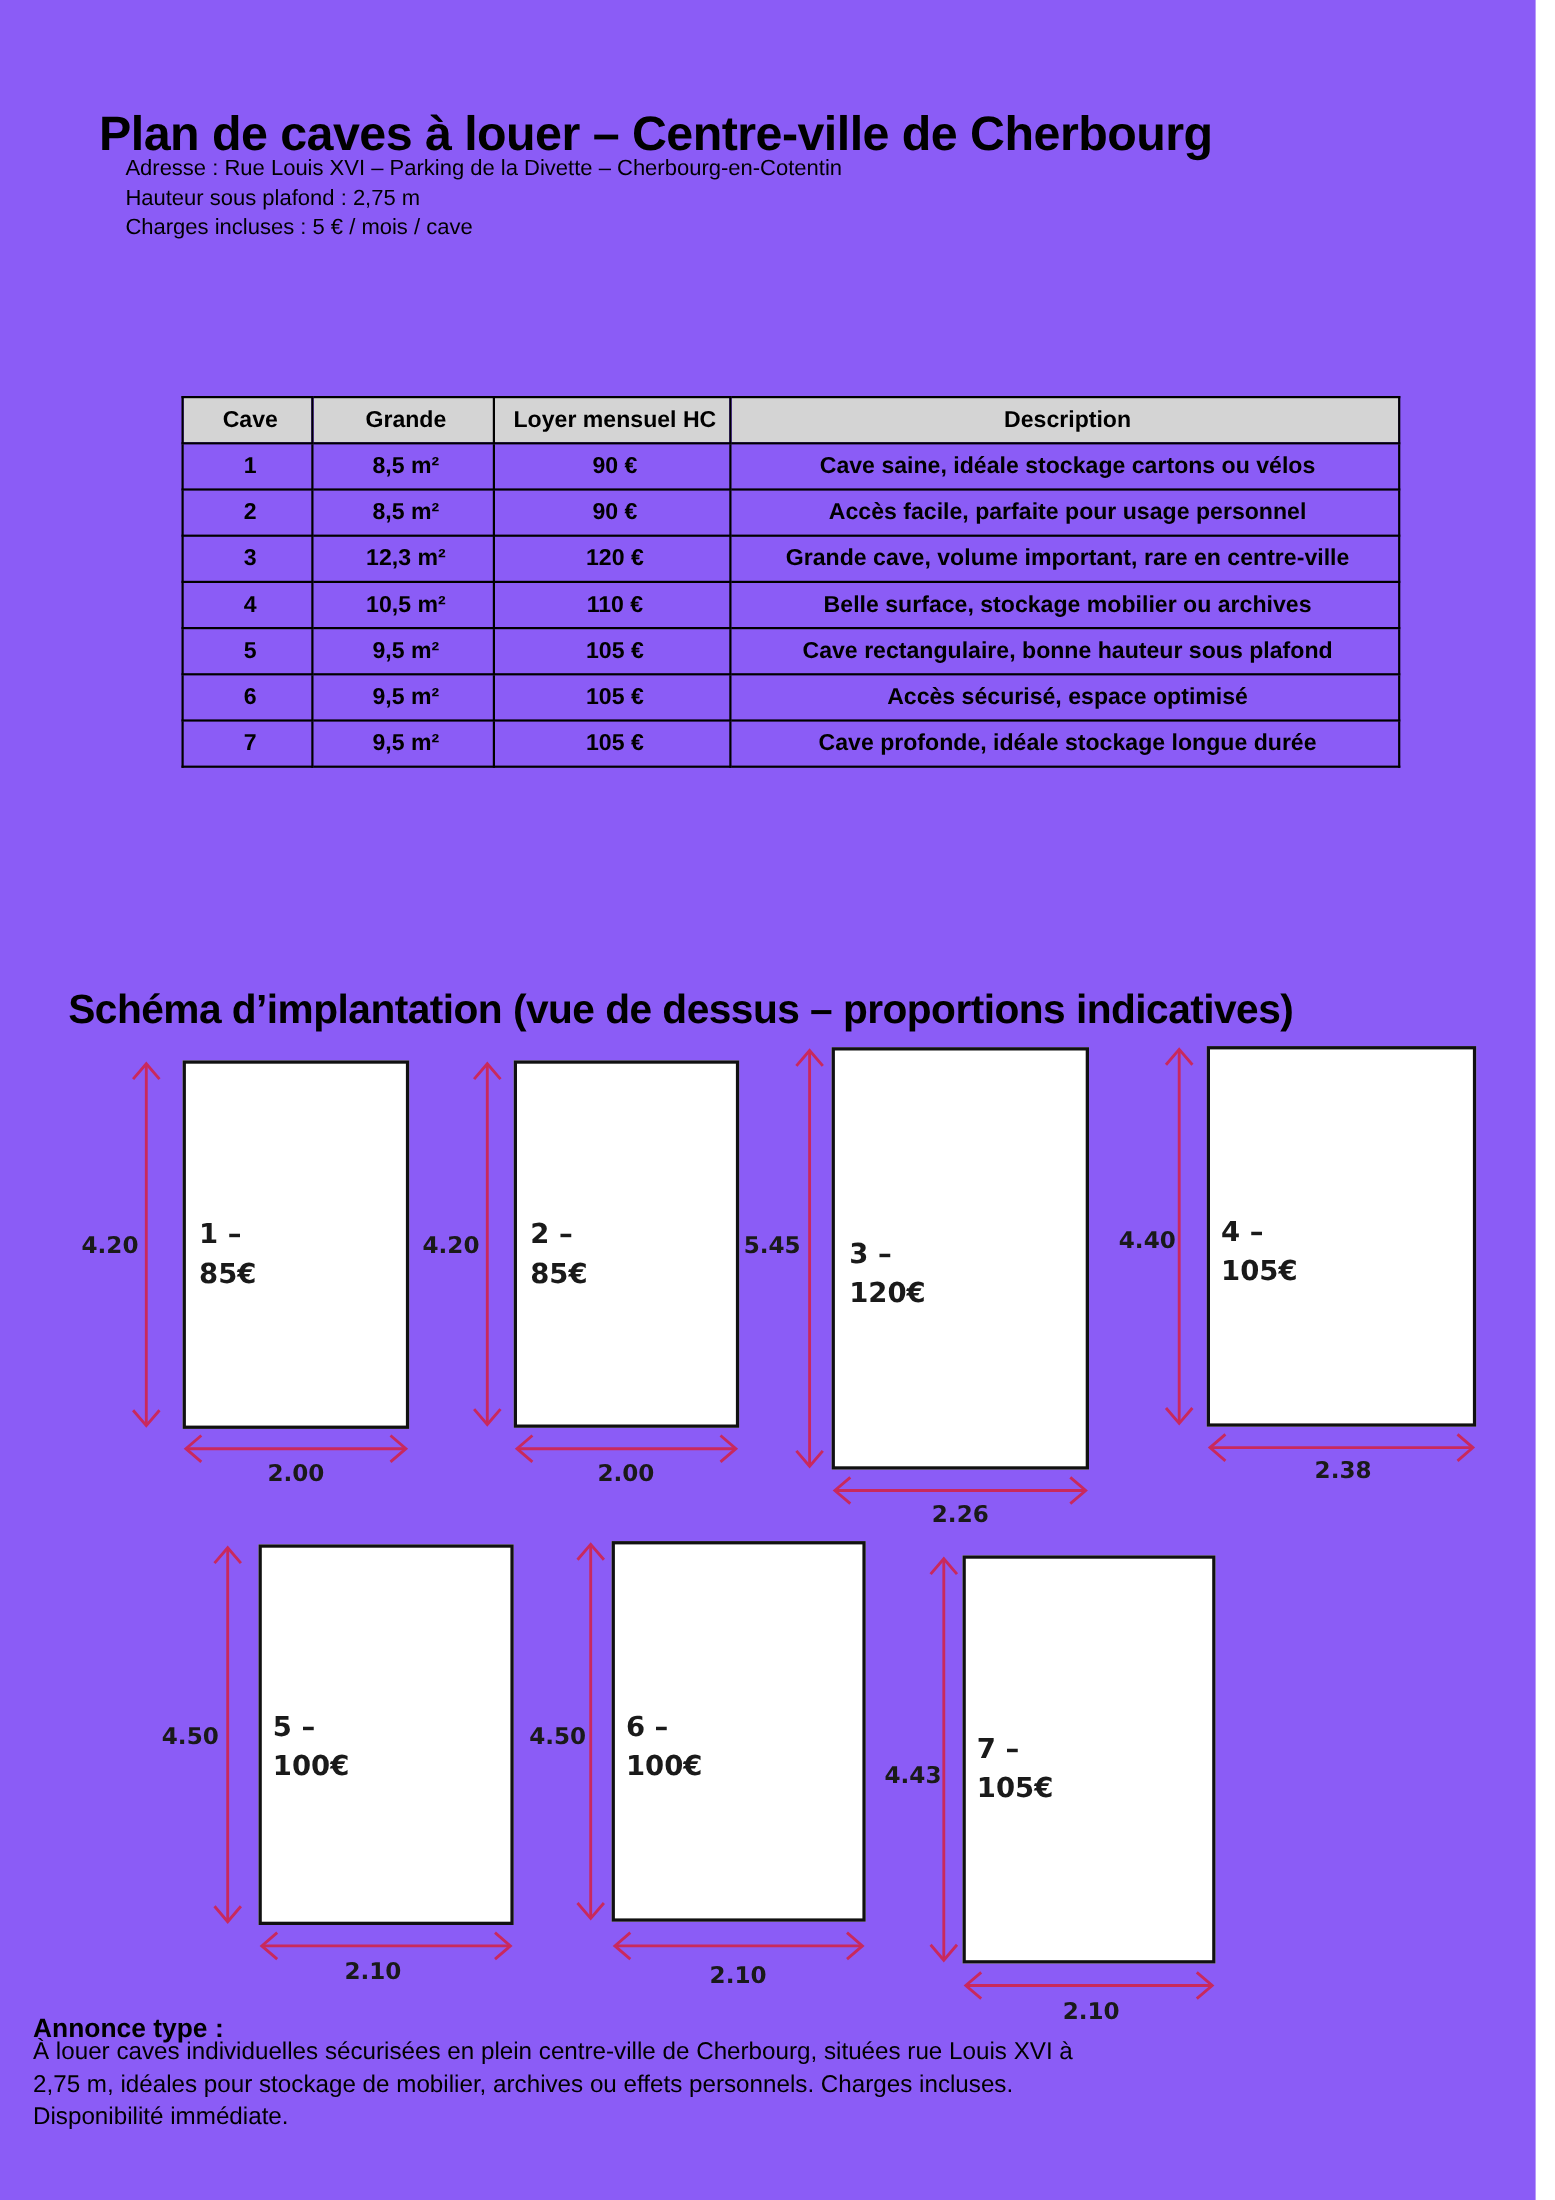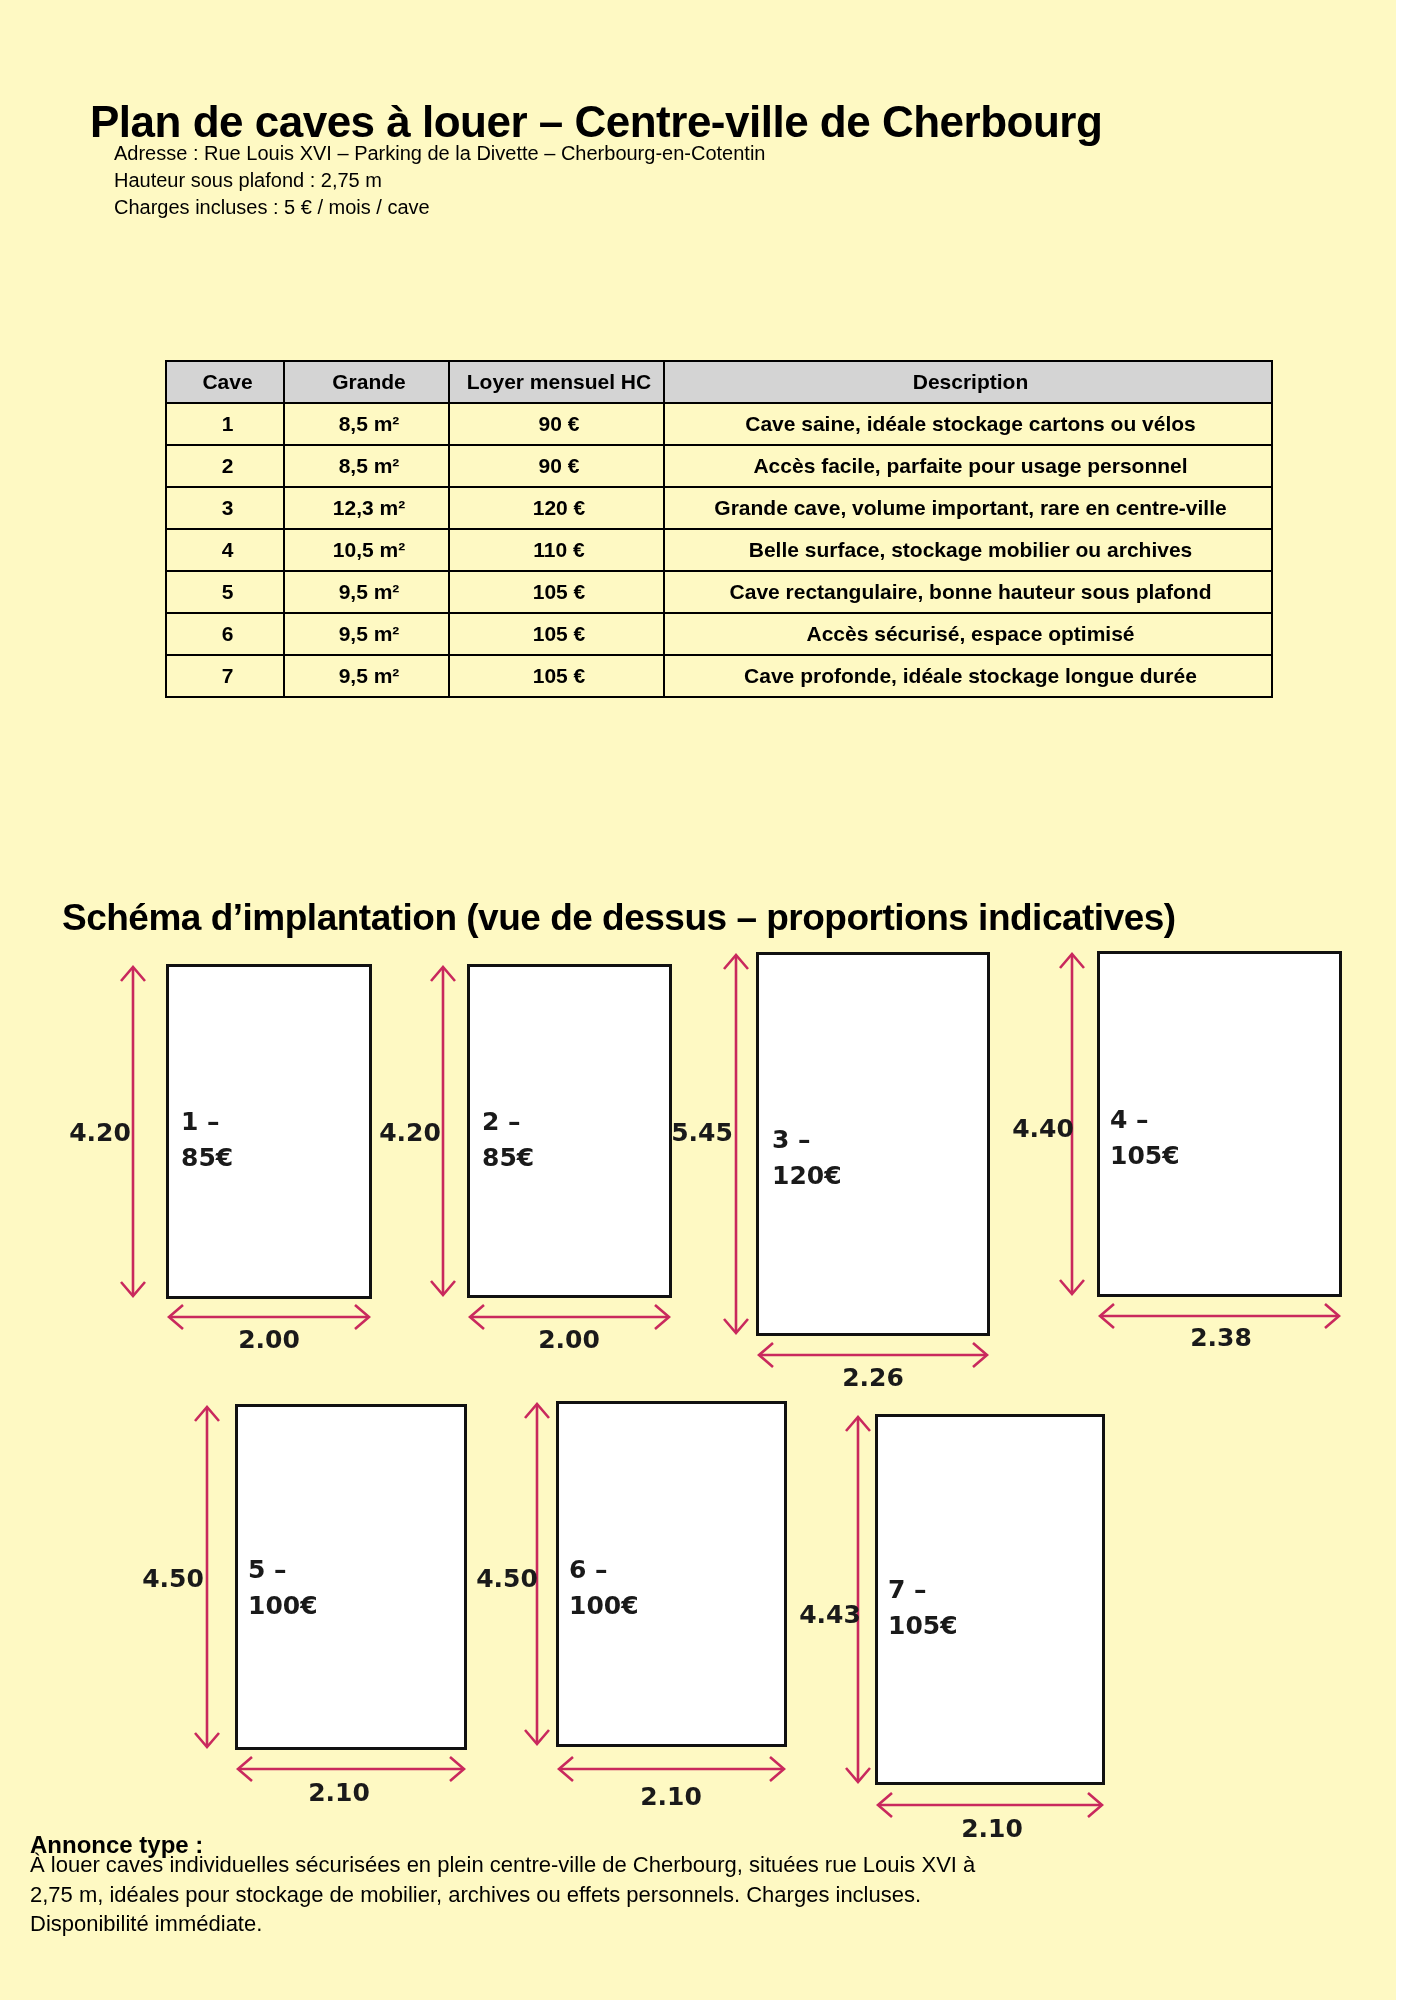--- a/index.html
+++ b/index.html
@@ -1,34 +1,34 @@
 <!DOCTYPE html>
 <html><head>
 <meta charset="utf-8">
 <style>
   html,body{margin:0;padding:0;background:#ffffff;}
-  .page{position:relative;width:1396px;height:2000px;background:#fef9c3;overflow:hidden;
+  .page{position:relative;width:1396px;height:2000px;background:#8b5cf6;overflow:hidden;
         font-family:"Liberation Sans",sans-serif;color:#000;}
 
   .doc-title{position:absolute;left:90px;top:68px;font-size:44px;font-weight:700;letter-spacing:-0.5px;}
   .info-block{position:absolute;left:90px;top:140px;font-size:20px;line-height:27px;margin-left:24px;}
 
   .cave-table{position:absolute;left:165px;top:360px;width:1108px;border-collapse:collapse;
               table-layout:fixed;font-size:21px;}
   .cave-table th,.cave-table td{border:2px solid #000;height:40px;padding:0 6px 0 11px;
               text-align:center;font-weight:700;vertical-align:middle;overflow:hidden;white-space:nowrap;}
   .cave-table th{background:#d4d4d4;}
   .col-cave{width:118px;}.col-surface{width:165px;}.col-loyer{width:215px;}.col-desc{width:608px;}
 
   .section-heading{position:absolute;left:62px;top:866px;font-size:37px;font-weight:700;letter-spacing:-0.5px;}
 
   .diagram-canvas{position:absolute;left:0;top:0;width:1414px;height:2000px;pointer-events:none;}
   .cave-rect{position:absolute;border:3px solid #111;background:#fff;box-sizing:border-box;}
   .dim-label{position:absolute;transform:translate(-50%,-50%);font-family:"DejaVu Sans",sans-serif;
-             font-weight:700;font-size:25px;color:#1a1a1a;white-space:nowrap;}
+             font-weight:700;font-size:21px;color:#1a1a1a;white-space:nowrap;}
   .cave-label{position:absolute;font-family:"DejaVu Sans",sans-serif;font-weight:700;font-size:25px;
               line-height:36px;color:#1a1a1a;white-space:nowrap;}
   .arrow-svg{position:absolute;overflow:visible;}
 
   .annonce-heading{position:absolute;left:30px;top:1816px;font-size:24px;font-weight:700;margin-top:15px;}
   .annonce-body{position:absolute;left:30px;top:1850px;font-size:22px;line-height:29.5px;width:1360px;}
 </style>
 </head>
 <body>
 

